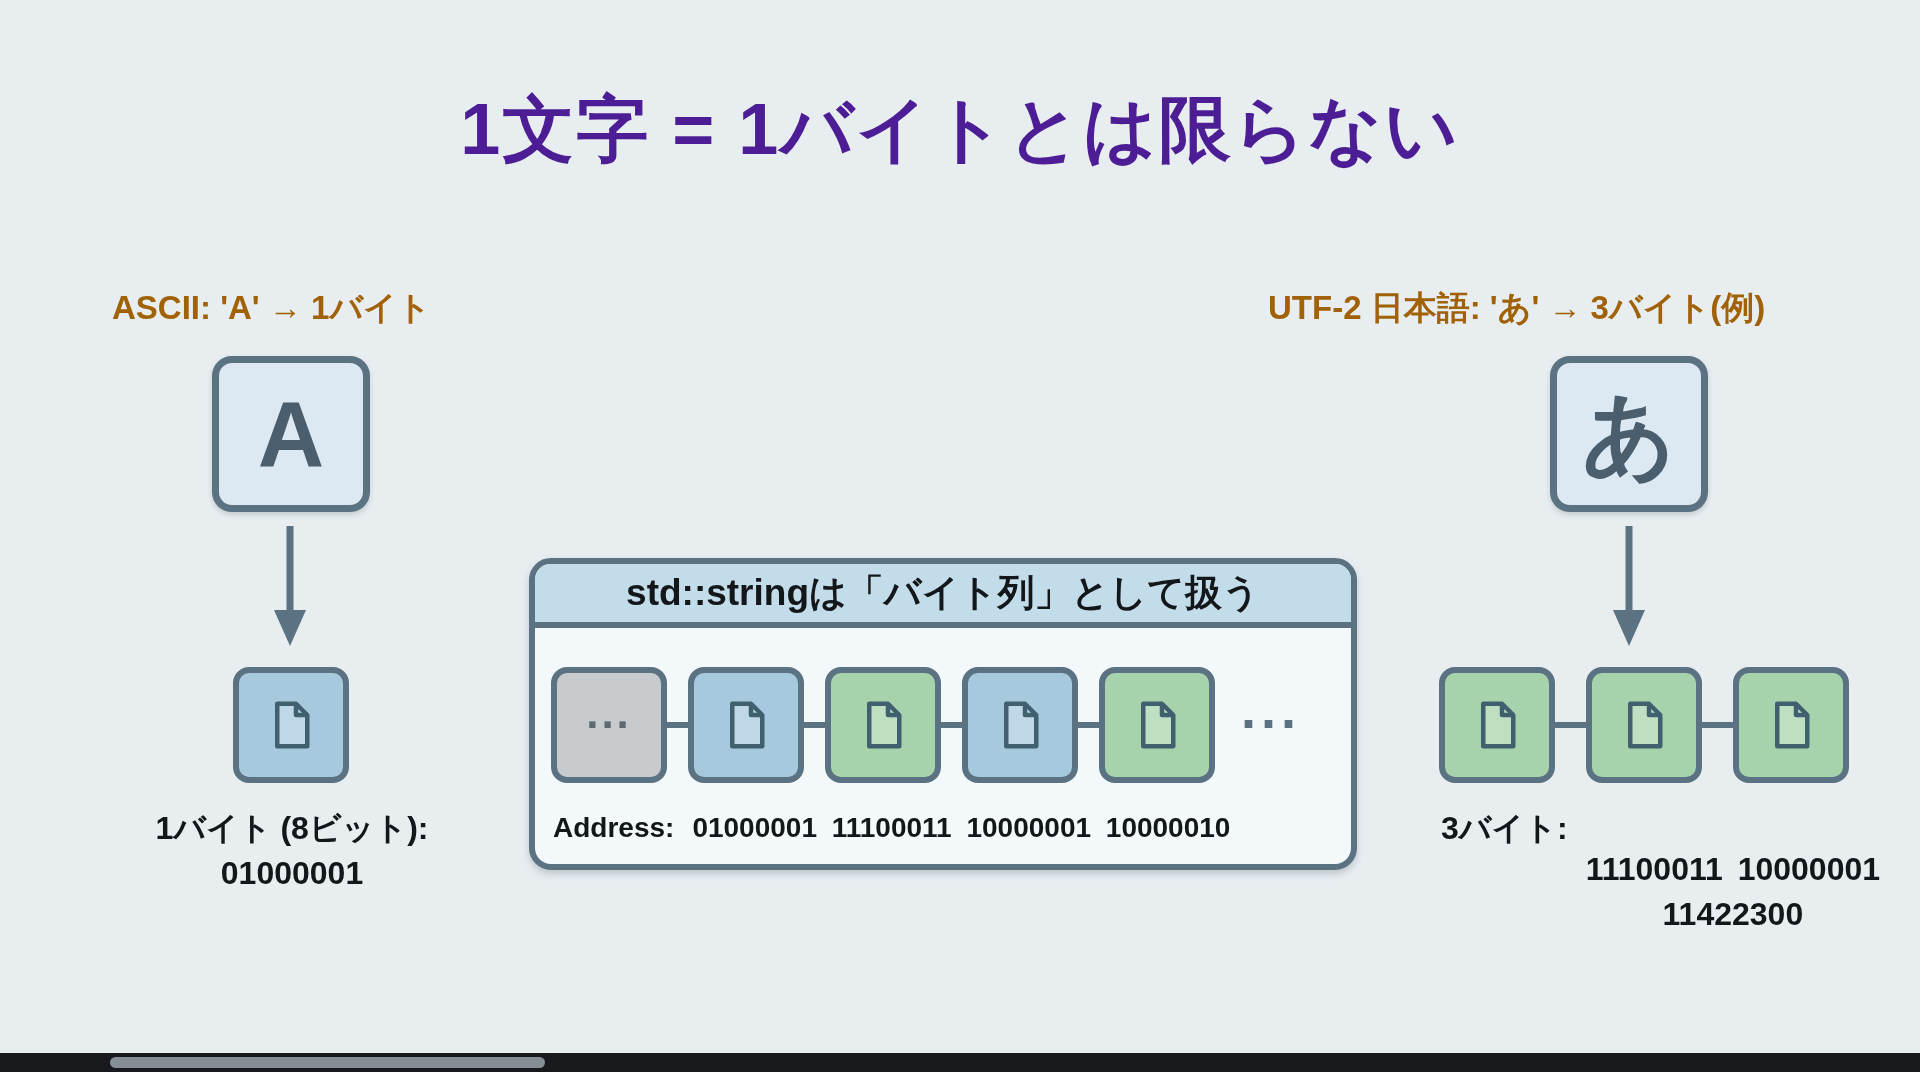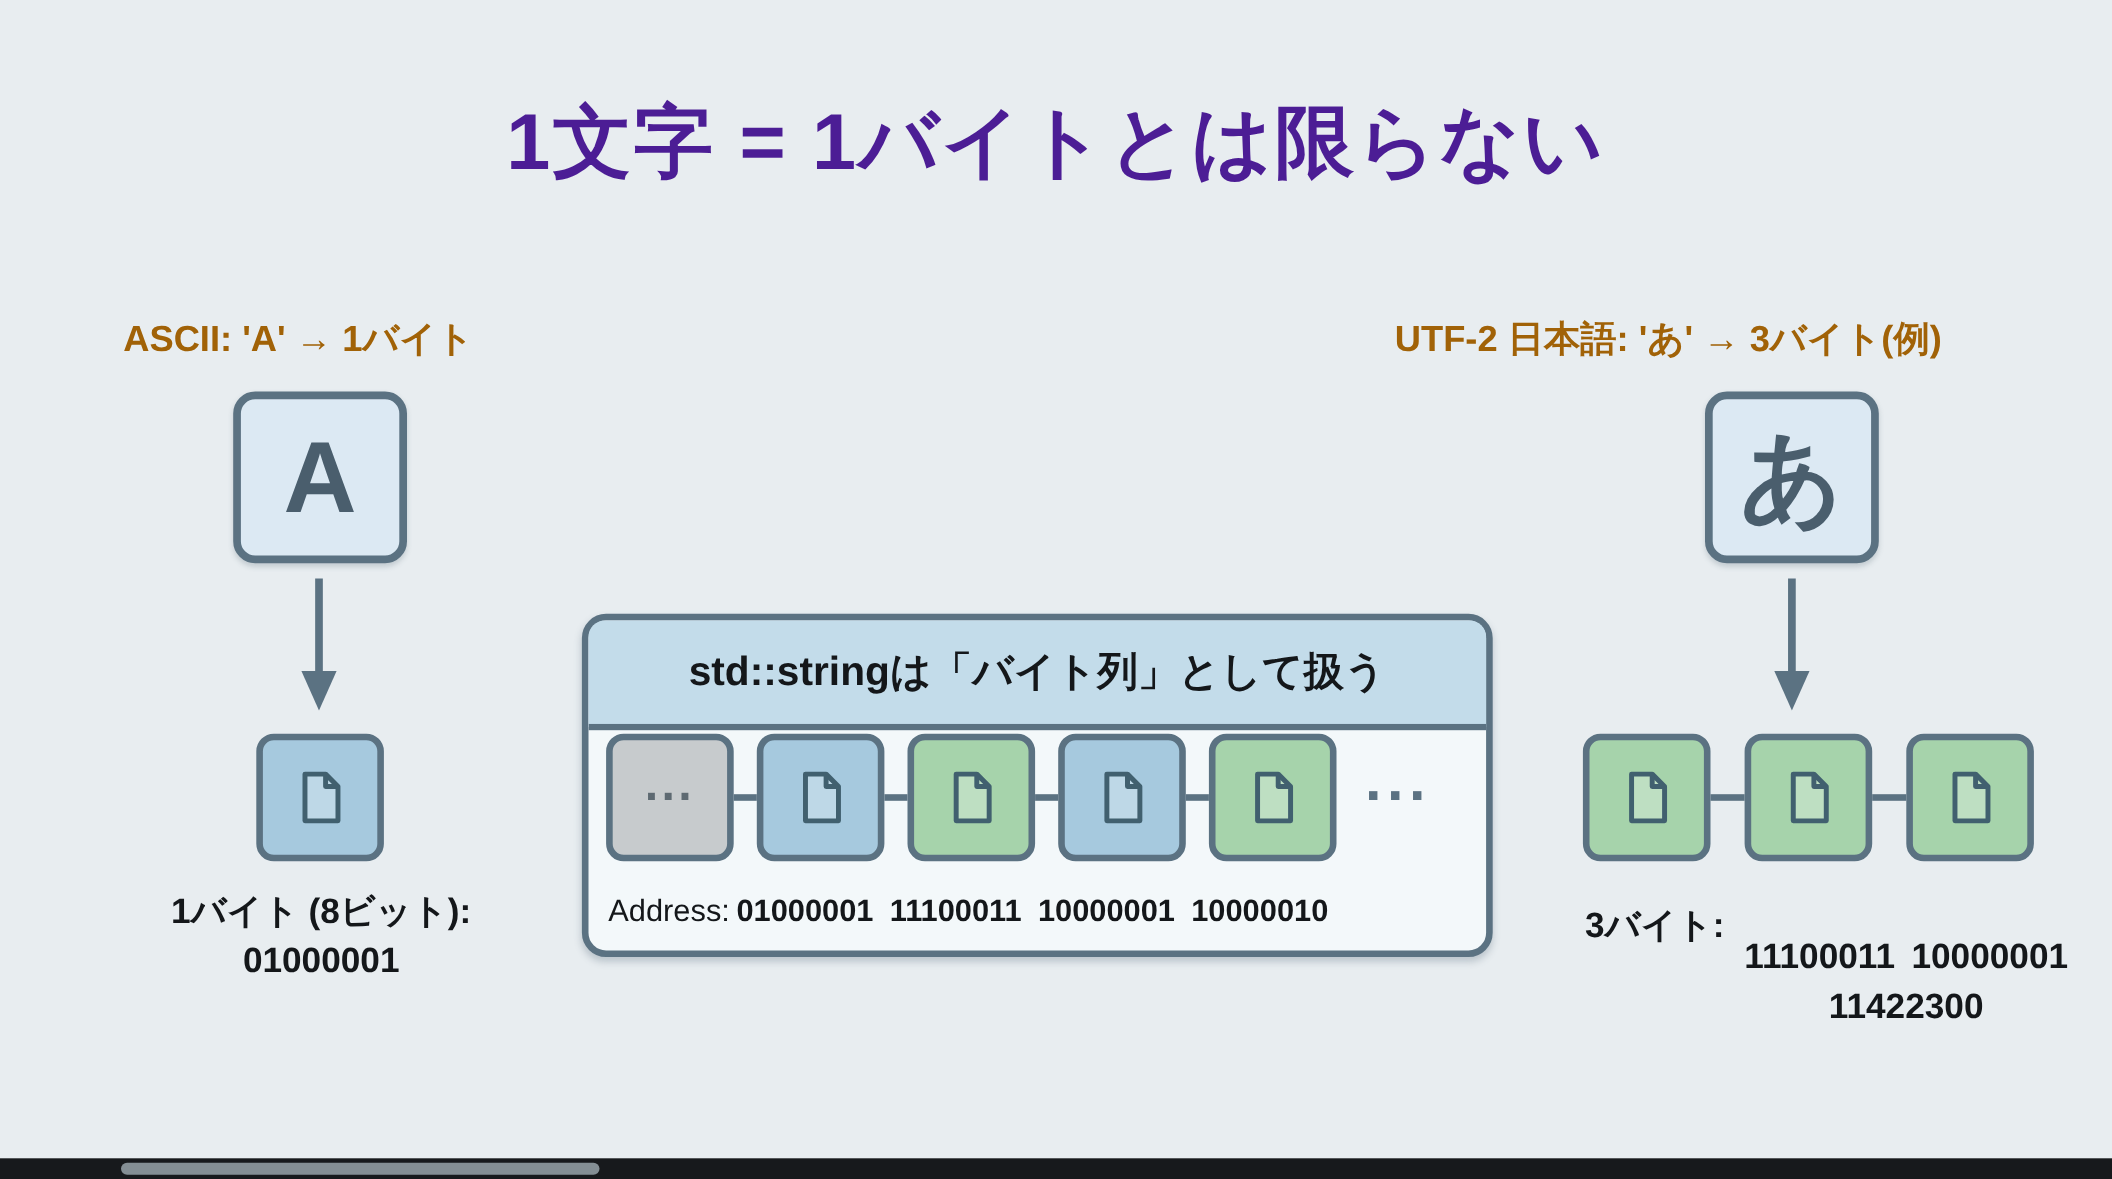--- a/index.html
+++ b/index.html
@@ -75,21 +75,21 @@
   .panel {
     position: absolute;
     left: 529px; top: 558px;
     width: 828px; height: 312px;
     background: #f3f8fa;
     border: 6px solid #5b7282;
     border-radius: 22px;
     box-shadow: 0 4px 7px rgba(90,110,125,.3);
   }
   .panel-header {
-    height: 100px;
+    height: 64px;
     background: #c3dcea;
     border-bottom: 6px solid #5b7282;
     border-radius: 15px 15px 0 0;
     display: flex; align-items: center; justify-content: center;
     font-size: 37px; font-weight: 700; color: #14171a;
   }
 
   .gray-dots {
     font-size: 44px; font-weight: 800; color: #5e6a72;
     letter-spacing: 3px; transform: translateY(-12px); line-height: 1;
@@ -106,24 +106,24 @@
     color: #14171a; line-height: 1.4;
   }
   .ascii-caption { left: 106px; top: 806px; width: 372px; text-align: center; }
 
   .address-line {
     position: absolute;
     left: 553px; top: 812px;
     font-size: 28px; font-weight: 600; color: #14171a;
     word-spacing: 7px; white-space: nowrap;
   }
-  .address-line .addr-label { font-weight: 400; margin-right: 6px; }
+  .address-line .addr-label { font-weight: 700; margin-right: 18px; }
 
   .utf8-caption { left: 1441px; top: 806px; display: flex; gap: 18px; }
-  .utf8-caption .cap-label { font-weight: 800; white-space: nowrap; margin-top: 13px; }
+  .utf8-caption .cap-label { font-weight: 800; white-space: nowrap; }
   .utf8-caption .cap-values { font-weight: 600; text-align: center; word-spacing: 6px; margin-top: 41px; }
 
   .bottom-bar {
     position: absolute; left: 0; bottom: 0;
     width: 100%; height: 19px;
     background: #17191c;
   }
   .bottom-bar-light {
     position: absolute; left: 110px; bottom: 4px;
     width: 435px; height: 11px;

